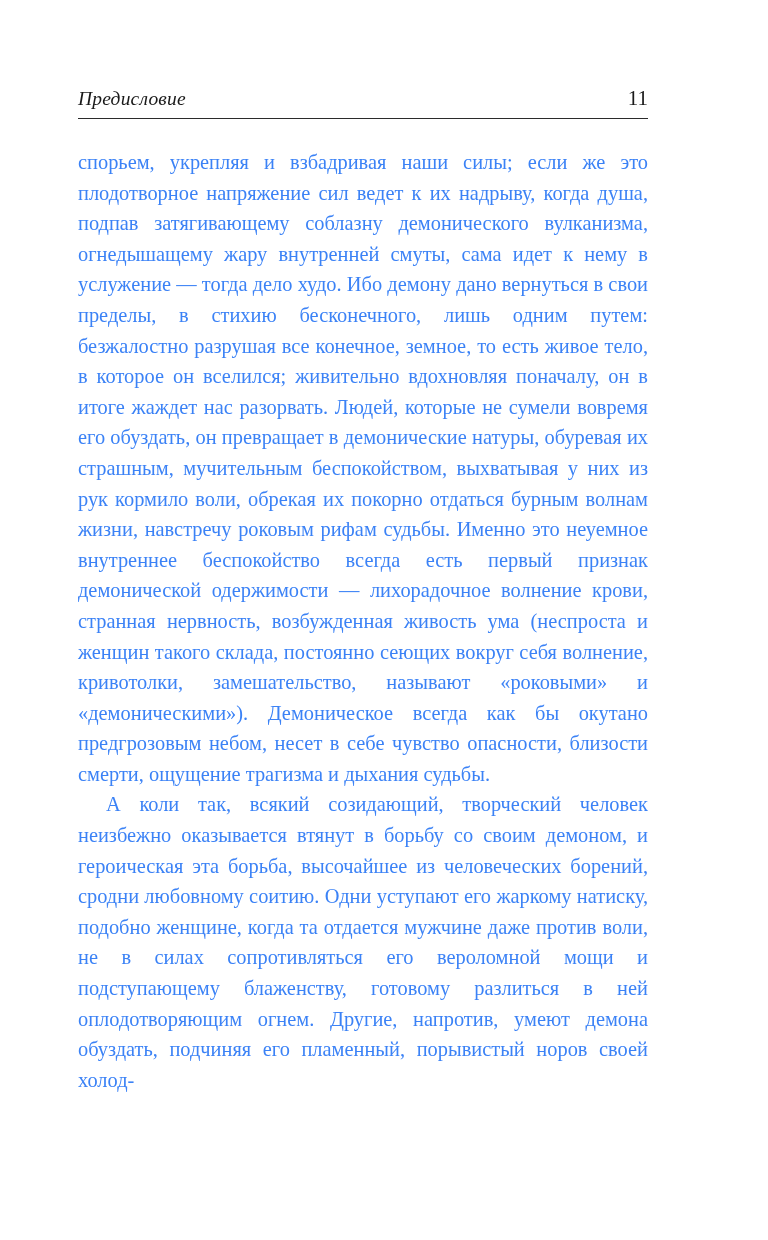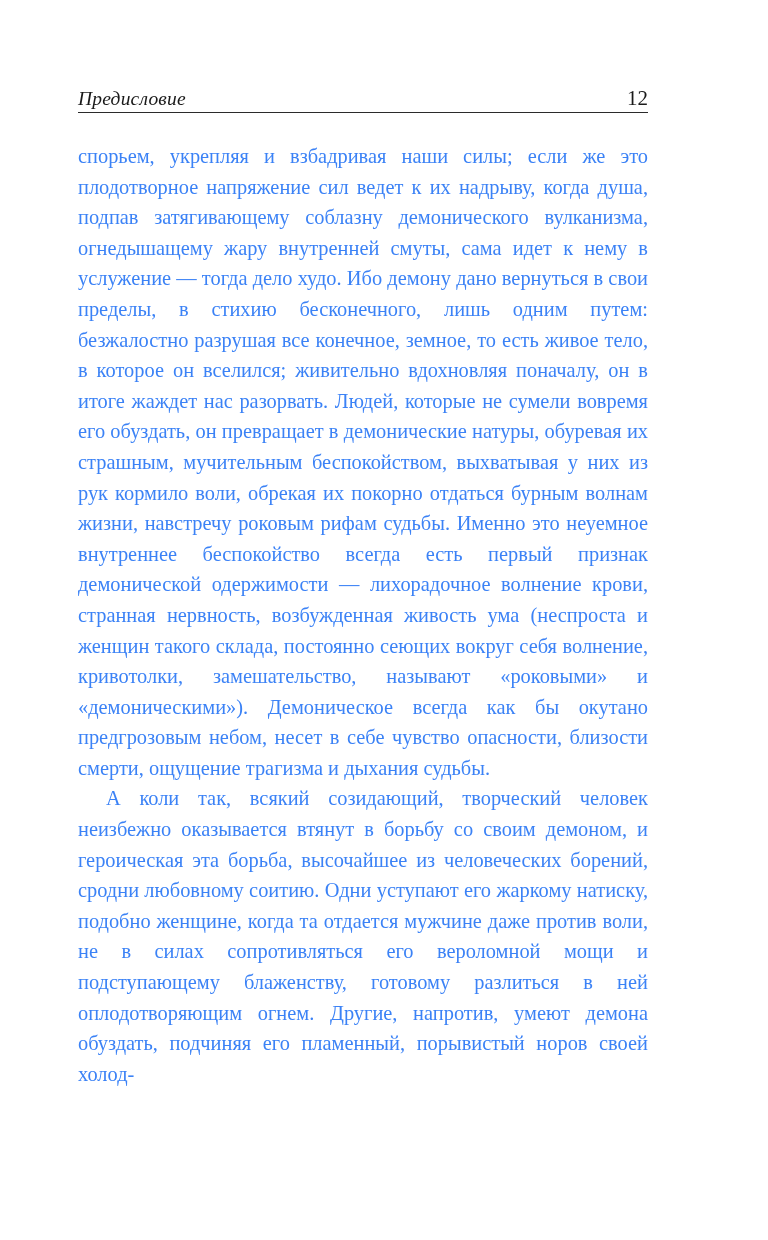--- a/index.html
+++ b/index.html
@@ -26,21 +26,21 @@
     position: absolute;
     left: 78px;
     top: 86px;
     width: 570px;
   }
   .running-head {
     display: flex;
     align-items: baseline;
     justify-content: space-between;
     border-bottom: 1.6px solid #2b2b2b;
-    padding-bottom: 1px;
+    padding-bottom: 7px;
   }
   .running-head .title {
     font-style: italic;
     font-size: 19.5px;
     letter-spacing: 0.2px;
     color: #1a1a1a;
   }
   .running-head .folio {
     font-size: 21px;
     color: #1a1a1a;
@@ -63,21 +63,21 @@
 </style>
 </head>
 <body>
 
 <div class="page">
 
   <div class="content-area">
 
     <div class="running-head">
       <span class="title">Предисловие</span>
-      <span class="folio">12</span>
+      <span class="folio">11</span>
     </div>
 
     <div class="body-text">
       <p>спорьем, укрепляя и взбадривая наши силы; если же это плодотворное напряжение сил ведет к их надрыву, когда душа, подпав затягивающему соблазну демонического вулканизма, огнедышащему жару внутренней смуты, сама идет к нему в услужение — тогда дело худо. Ибо демону дано вернуться в свои пределы, в стихию бесконечного, лишь одним путем: безжалостно разрушая все конечное, земное, то есть живое тело, в которое он вселился; живительно вдохновляя поначалу, он в итоге жаждет нас разорвать. Людей, которые не сумели вовремя его обуздать, он превращает в демонические натуры, обуревая их страшным, мучительным беспокойством, выхватывая у них из рук кормило воли, обрекая их покорно отдаться бурным волнам жизни, навстречу роковым рифам судьбы. Именно это неуемное внутреннее беспокойство всегда есть первый признак демонической одержимости — лихорадочное волнение крови, странная нервность, возбужденная живость ума (неспроста и женщин такого склада, постоянно сеющих вокруг себя волнение, кривотолки, замешательство, называют «роковыми» и «демоническими»). Демоническое всегда как бы окутано предгрозовым небом, несет в себе чувство опасности, близости смерти, ощущение трагизма и дыхания судьбы.</p>
       <p class="indent">А коли так, всякий созидающий, творческий человек неизбежно оказывается втянут в борьбу со своим демоном, и героическая эта борьба, высочайшее из человеческих борений, сродни любовному соитию. Одни уступают его жаркому натиску, подобно женщине, когда та отдается мужчине даже против воли, не в силах сопротивляться его вероломной мощи и подступающему блаженству, готовому разлиться в ней оплодотворяющим огнем. Другие, напротив, умеют демона обуздать, подчиняя его пламенный, порывистый норов своей холод-</p>
     </div>
 
   </div>
 
 </div>

